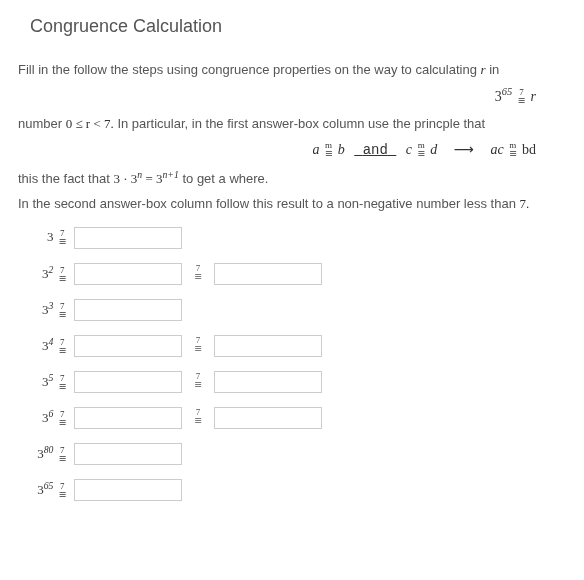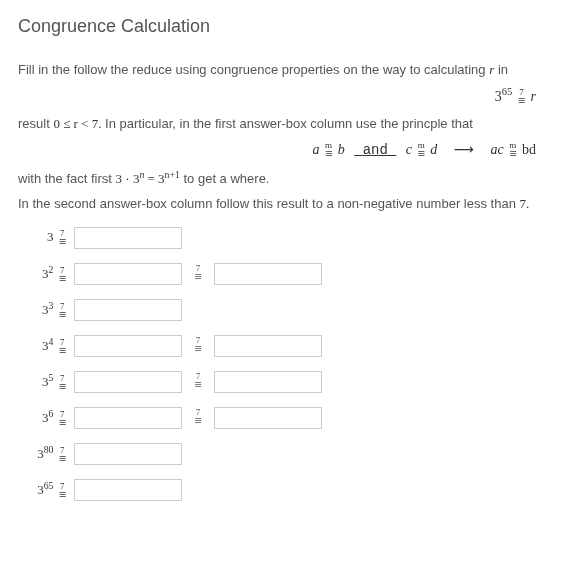--- a/index.html
+++ b/index.html
@@ -10,21 +10,21 @@
     font-size: 13px;
     line-height: 1.4;
     width: 584px;
     box-sizing: border-box;
     background: #fff;
   }
   h2 {
     font-weight: 400;
     font-size: 18px;
     color: #555;
-    margin: 0 0 22px 0;
+    margin: 0 0 22px 12px;
   }
   p {
     margin: 0 0 6px 0;
     color: #555;
   }
   .math-display {
     text-align: center;
     font-family: "Cambria Math", "STIX", serif;
     font-size: 14px;
     color: #333;
@@ -49,21 +49,21 @@
   }
   .congr .top {
     font-size: 9px;
     margin-bottom: -3px;
     font-family: "Cambria Math", serif;
   }
   .congr .sym {
     font-size: 13px;
     font-family: "Cambria Math", serif;
   }
-  sup { font-size: 0.75em; }
+  sup { font-size: 0.75em; font-style: italic; }
   .tt { font-family: "Courier New", monospace; text-decoration: underline; }
   .rows { margin-top: 12px; }
   .row {
     display: flex;
     align-items: center;
     margin-bottom: 10px;
     height: 26px;
   }
   .label {
     width: 50px;
@@ -93,36 +93,36 @@
     font-family: "Cambria Math", serif;
     margin: 0 6px;
   }
 </style>
 </head>
 <body>
 
 <h2>Congruence Calculation</h2>
 
 <p>
-  <span>Fill in the follow the reduce using congruence properties on the way to calculating</span>
+  <span>Fill in the follow the steps using congruence properties on the way to calculating</span>
   <span class="math-inline" style="font-style:italic">r</span>
   <span>in</span>
 </p>
 
 <div class="math-display right">
   <span class="math-inline"><span>3</span><sup>65</sup></span>
   <span class="congr">
       <span class="top">7</span>
       <span class="sym">≡</span>
     </span>
   <span class="math-inline" style="font-style:italic">r</span>
 </div>
 
 <p>
-  <span>result</span>
+  <span>number</span>
   <span class="math-inline">0 ≤ r &lt; 7.</span>
   <span>In particular, in the first answer-box column use the princple that</span>
 </p>
 
 <div class="math-display right">
   <span class="math-inline" style="font-style:italic">a</span>
   <span class="congr">
       <span class="top">m</span>
       <span class="sym">≡</span>
     </span>
@@ -137,21 +137,21 @@
   <span class="arrow">&nbsp;&nbsp;⟶&nbsp;&nbsp;</span>
   <span class="math-inline" style="font-style:italic">ac</span>
   <span class="congr">
       <span class="top">m</span>
       <span class="sym">≡</span>
     </span>
   <span class="math-inline" style="">bd</span>
 </div>
 
 <p>
-  <span>with the fact first</span>
+  <span>this the fact that</span>
   <span class="math-inline">3 · 3<sup style="font-style:italic">n</sup> = 3<sup style="">n+1</sup></span>
   <span>to get a where.</span>
 </p>
 <p>
   <span>In the second answer-box column follow this result to a non-negative number less than</span>
   <span class="math-inline">7.</span>
 </p>
 
 <div class="rows" id="rows">
     <div class="row">

